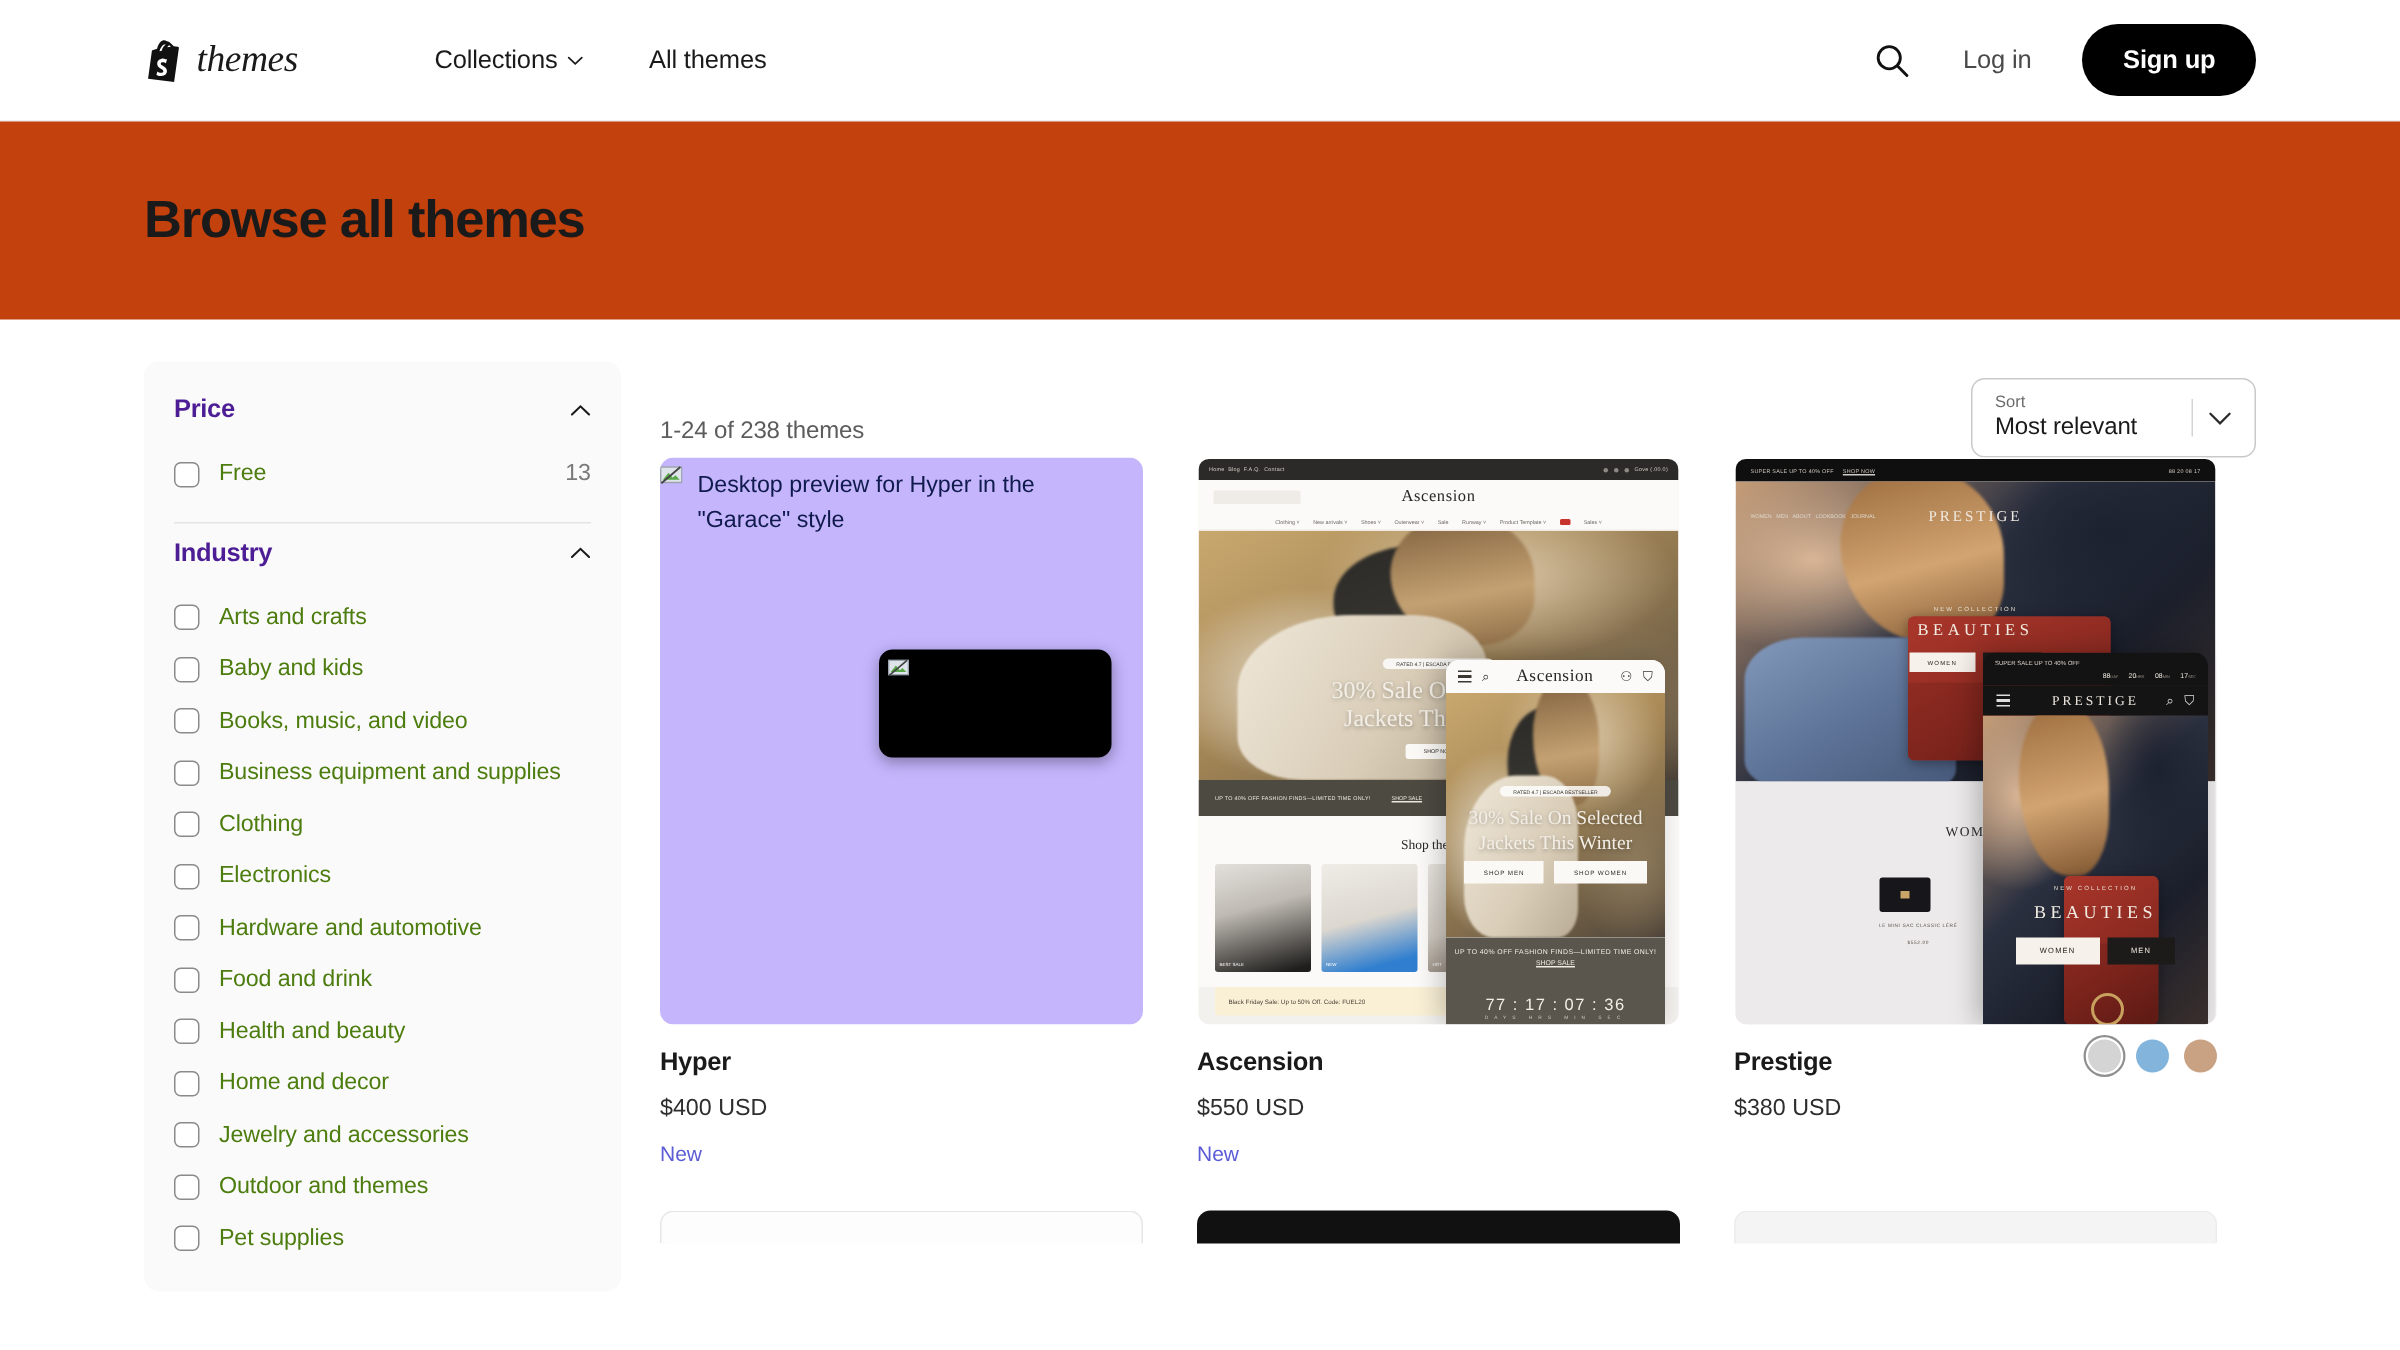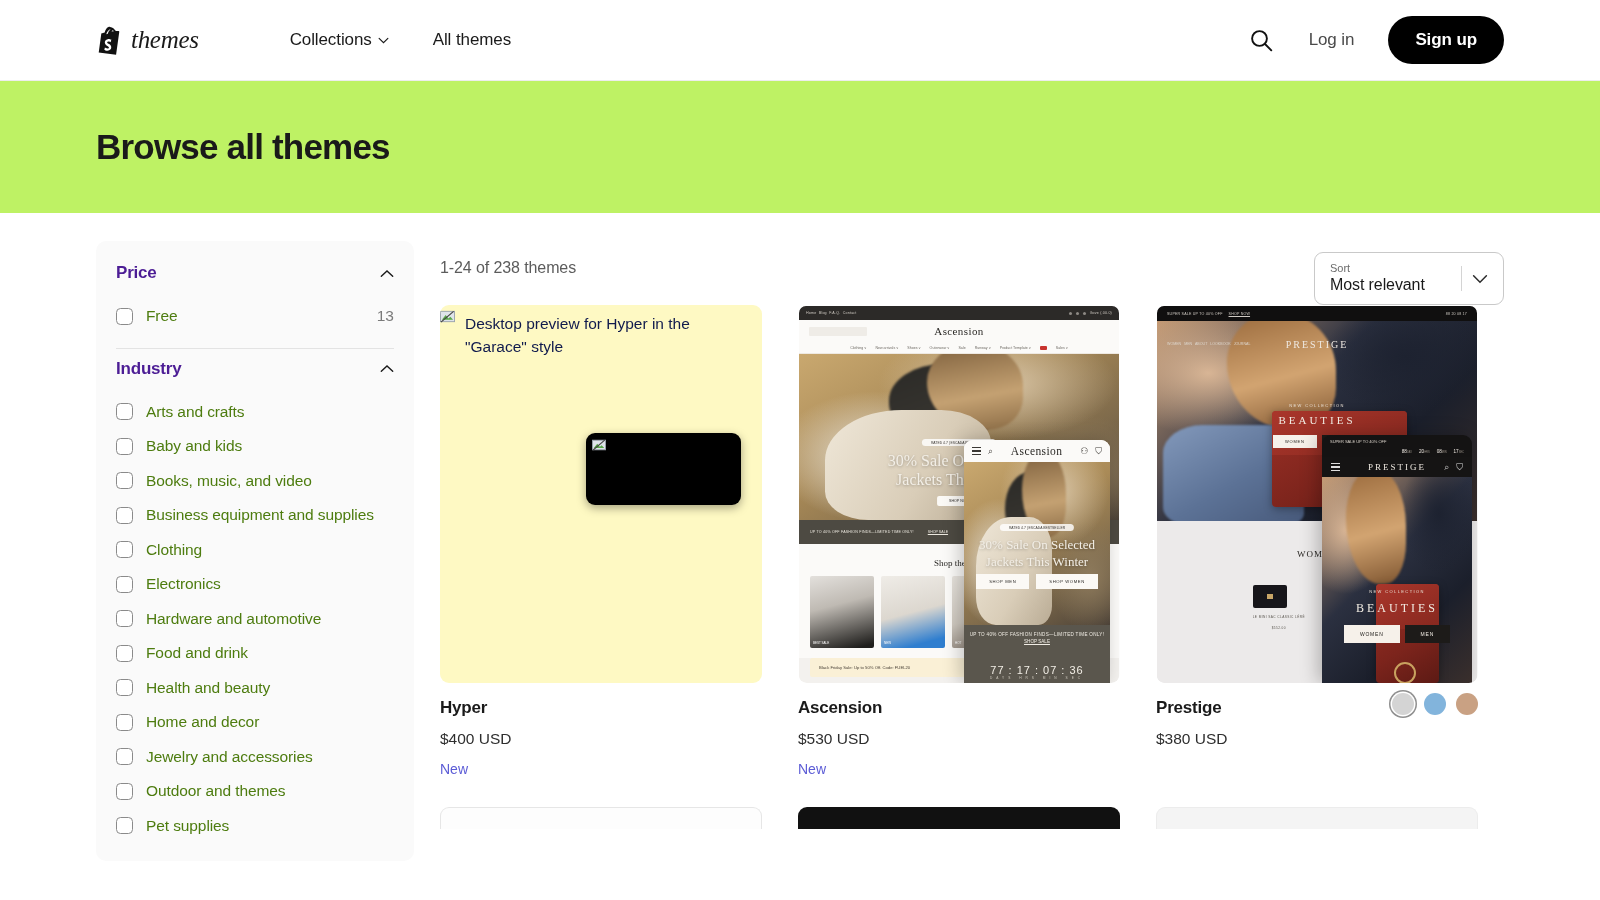--- a/index.html
+++ b/index.html
@@ -82,21 +82,21 @@
     font-weight: bold;
     font-family: "Liberation Sans", sans-serif;
     padding: 0 27px;
     height: 48px;
     cursor: pointer;
     letter-spacing: -0.1px;
   }
 
   
   .hero {
-    background: #bef264;
+    background: #c2410c;
     border-top: 1px solid #ededed;
     height: 133px;
     display: flex;
     align-items: center;
     padding: 0 96px;
   }
   .page-title {
     font-size: 35px;
     font-weight: bold;
     letter-spacing: -0.8px;
@@ -168,21 +168,21 @@
   .results { flex: 1 1 auto; min-width: 0; }
   .results-bar {
     display: flex;
     align-items: flex-end;
     height: 92px;
     padding-top: 22px;
   }
   .results-count {
     font-size: 16px;
     color: #5c5c5c;
-    padding-bottom: 28px;
+    padding-bottom: 8px;
     letter-spacing: -0.1px;
   }
   .sort-select {
     margin-left: auto;
     width: 190px;
     height: 53px;
     border: 1px solid #c9c9c9;
     border-radius: 9px;
     background: #ffffff;
     display: flex;
@@ -209,21 +209,21 @@
     height: 378px;
     border-radius: 9px;
     overflow: hidden;
     position: relative;
     background: #ffffff;
     cursor: pointer;
   }
 
   
   .broken {
-    background: #fef9c3;
+    background: #c4b5fd;
     width: 100%; height: 100%;
     position: relative;
   }
   .alt-text {
     position: absolute;
     left: 10px; top: 7px;
     width: 292px;
     color: #101a4d;
     font-size: 15.5px;
     line-height: 23px;
@@ -761,21 +761,21 @@
                 <div class="mf1">UP TO 40% OFF FASHION FINDS—LIMITED TIME ONLY!</div>
                 <div class="mf2">SHOP SALE</div>
                 <div class="timer">77 : 17 : 07 : 36</div>
                 <div class="timer-lbl">DAYS  HRS  MIN  SEC</div>
               </div>
             </div>
           </div>
         </div>
         <div class="card-meta">
           <div class="card-title">Ascension</div>
-          <div class="card-price">$530 USD</div>
+          <div class="card-price">$550 USD</div>
           <div class="card-new">New</div>
         </div>
       </article>
 
       <article class="card">
         <div class="thumb">
           <div class="preview">
             <div class="desk" style="background:#eceaea;">
               <div class="pr-top">
                 <span class="chip">SUPER SALE UP TO 40% OFF</span>

